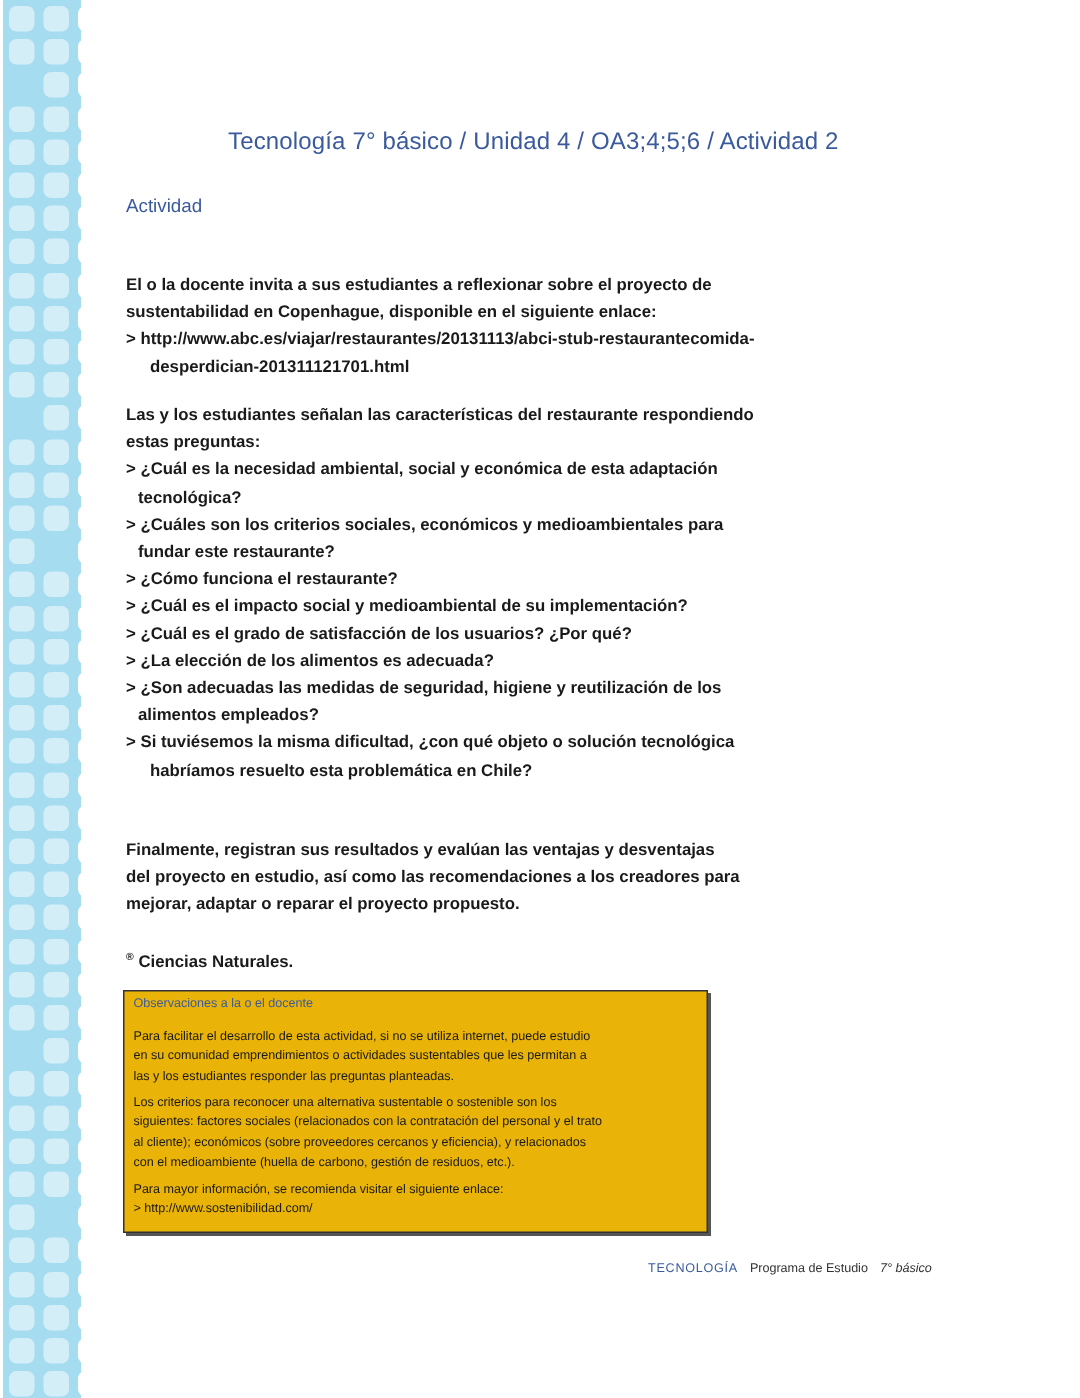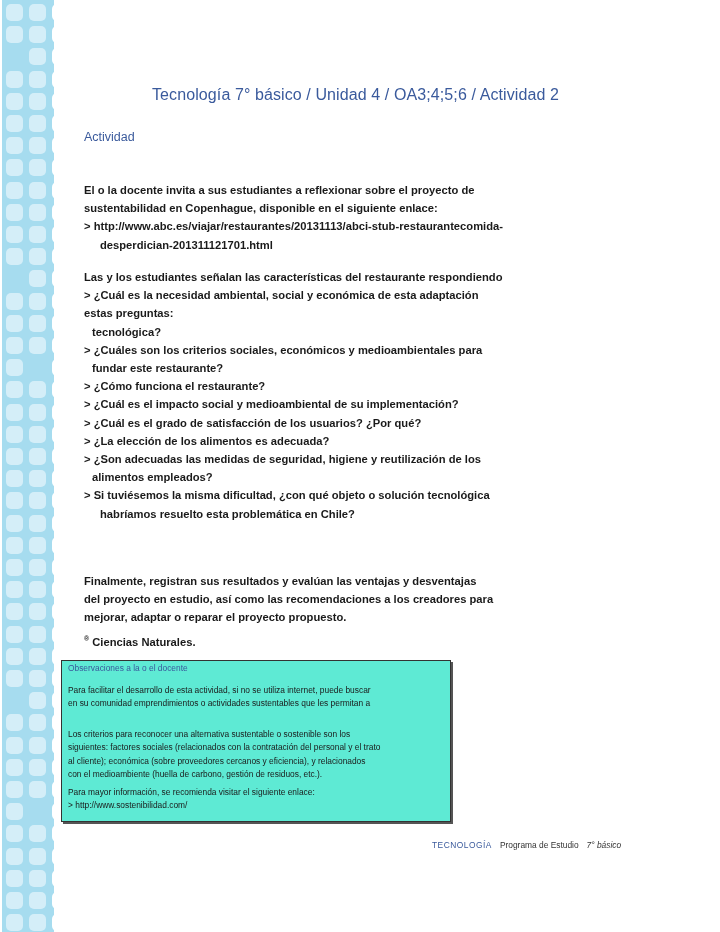--- a/index.html
+++ b/index.html
@@ -33,23 +33,23 @@
     color: #3a5a9c;
   }
   .body-text {
     position: absolute; left: 84px; width: 520px; font-size: 11.2px;
     color: #1a1a1a; line-height: 18.2px;
   }
   .body-text p { margin: 0; font-weight: bold; }
   .indent { padding-left: 8px; }
   .indent2 { padding-left: 16px; }
   .obs-box {
-    position: absolute; left: 61px; top: 660px; width: 388px; height: 160px;
+    position: absolute; left: 82px; top: 660px; width: 388px; height: 160px;
     border: 1px solid #333; box-shadow: 2px 2px 0 #555;
-    background: #5eead4;
+    background: #eab308;
   }
   .obs-title {
     position: absolute; left: 6px; top: 2px; font-size: 8.4px; color: #3a5a9c;
   }
   .obs-text {
     position: absolute; left: 6px; width: 376px; font-size: 8.4px;
     color: #1a1a1a; line-height: 13.4px;
   }
   .obs-text p { margin: 0; }
   .footer {
@@ -194,55 +194,56 @@
 
 <div class="body-text" style="top:181px;">
   <p>El o la docente invita a sus estudiantes a reflexionar sobre el proyecto de</p>
   <p>sustentabilidad en Copenhague, disponible en el siguiente enlace:</p>
   <p>&gt; http://www.abc.es/viajar/restaurantes/20131113/abci-stub-restaurantecomida-</p>
   <p class="indent2">desperdician-201311121701.html</p>
 </div>
 
 <div class="body-text" style="top:268px;">
   <p>Las y los estudiantes señalan las características del restaurante respondiendo</p>
+  <p>estas preguntas:</p>
   <p>&gt; ¿Cuál es la necesidad ambiental, social y económica de esta adaptación</p>
-  <p>estas preguntas:</p>
   <p class="indent">tecnológica?</p>
   <p>&gt; ¿Cuáles son los criterios sociales, económicos y medioambientales para</p>
   <p class="indent">fundar este restaurante?</p>
   <p>&gt; ¿Cómo funciona el restaurante?</p>
   <p>&gt; ¿Cuál es el impacto social y medioambiental de su implementación?</p>
   <p>&gt; ¿Cuál es el grado de satisfacción de los usuarios? ¿Por qué?</p>
   <p>&gt; ¿La elección de los alimentos es adecuada?</p>
   <p>&gt; ¿Son adecuadas las medidas de seguridad, higiene y reutilización de los</p>
   <p class="indent">alimentos empleados?</p>
   <p>&gt; Si tuviésemos la misma dificultad, ¿con qué objeto o solución tecnológica</p>
   <p class="indent2">habríamos resuelto esta problemática en Chile?</p>
 </div>
 
-<div class="body-text" style="top:572px;">
+<div class="body-text" style="top:558px;">
   <p>Finalmente, registran sus resultados y evalúan las ventajas y desventajas</p>
   <p>del proyecto en estudio, así como las recomendaciones a los creadores para</p>
   <p>mejorar, adaptar o reparar el proyecto propuesto.</p>
 </div>
 
 <div class="body-text" style="top:630px;">
   <p><sup style="font-size:7px;">®</sup> <span>Ciencias Naturales.</span></p>
 </div>
 
 <div class="obs-box">
   <div class="obs-title">Observaciones a la o el docente</div>
   <div class="obs-text" style="top:23px;">
-    <p>Para facilitar el desarrollo de esta actividad, si no se utiliza internet, puede buscar</p>
+    <p>Para facilitar el desarrollo de esta actividad, si no se utiliza internet, puede estudio</p>
     <p>en su comunidad emprendimientos o actividades sustentables que les permitan a</p>
+    <p>las y los estudiantes responder las preguntas planteadas.</p>
   </div>
   <div class="obs-text" style="top:67px;">
     <p>Los criterios para reconocer una alternativa sustentable o sostenible son los</p>
     <p>siguientes: factores sociales (relacionados con la contratación del personal y el trato</p>
-    <p>al cliente); económica (sobre proveedores cercanos y eficiencia), y relacionados</p>
+    <p>al cliente); económicos (sobre proveedores cercanos y eficiencia), y relacionados</p>
     <p>con el medioambiente (huella de carbono, gestión de residuos, etc.).</p>
   </div>
   <div class="obs-text" style="top:125px;">
     <p>Para mayor información, se recomienda visitar el siguiente enlace:</p>
     <p>&gt; http://www.sostenibilidad.com/</p>
   </div>
 </div>
 
 <div class="footer">
   <span class="brand">TECNOLOGÍA</span><span>Programa de Estudio</span><span class="sep">7° básico</span>

